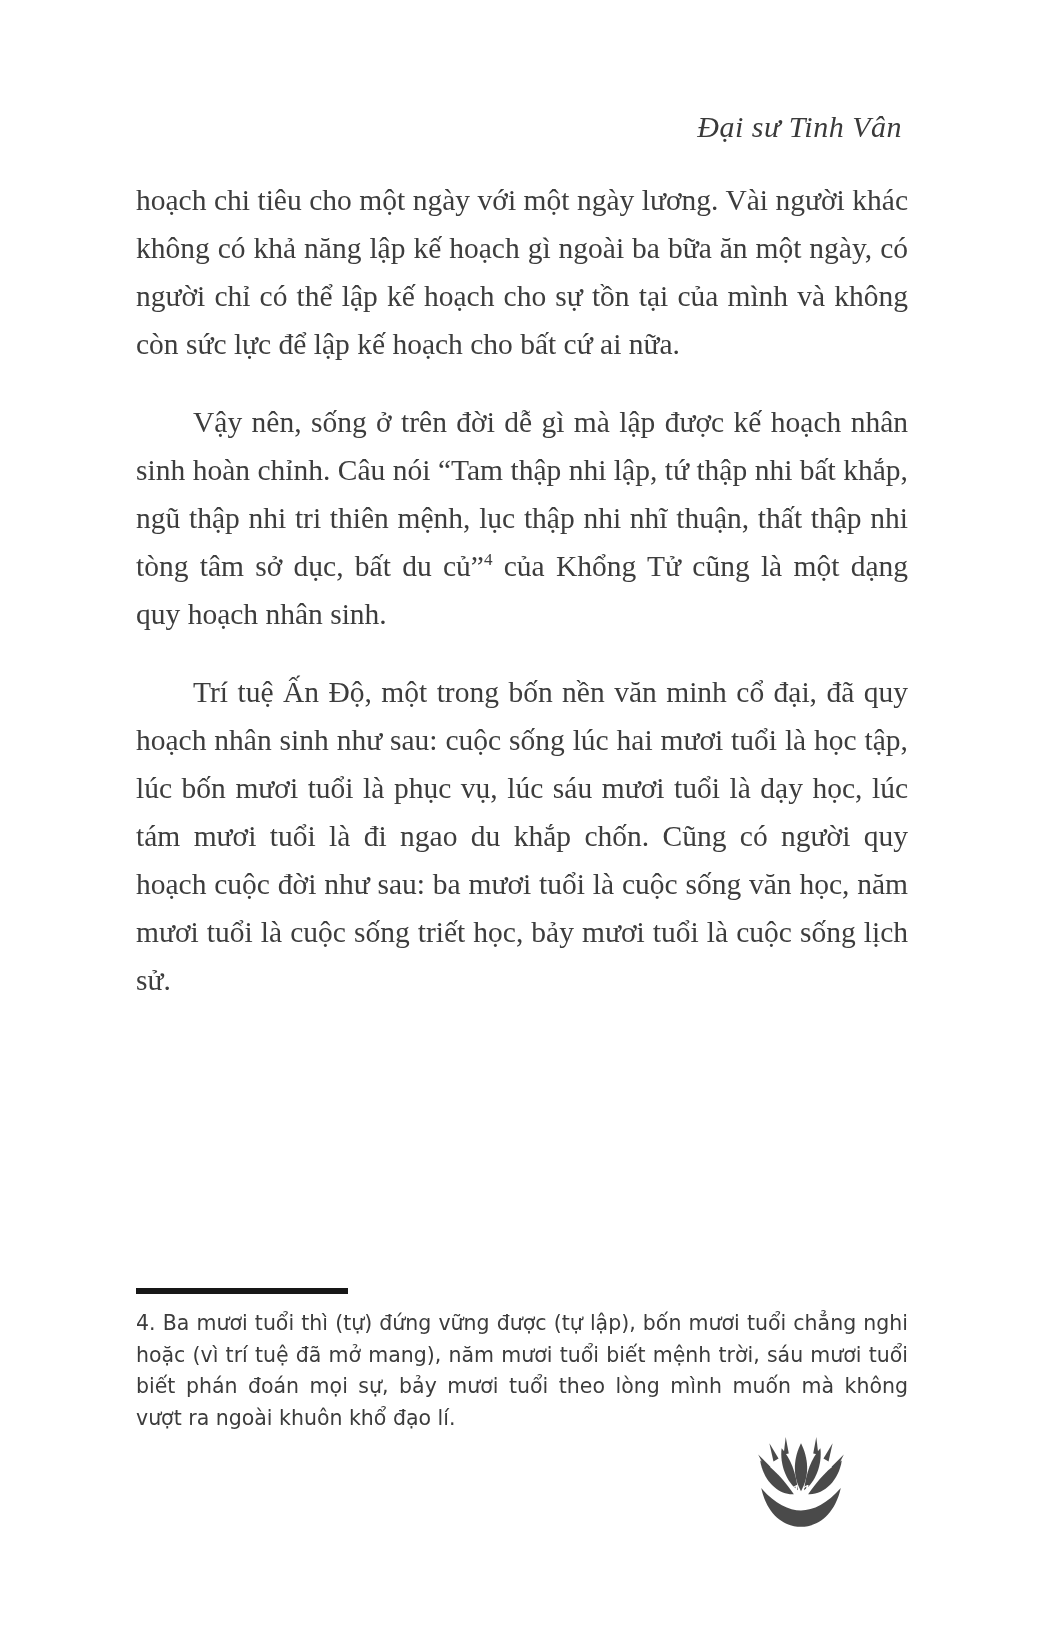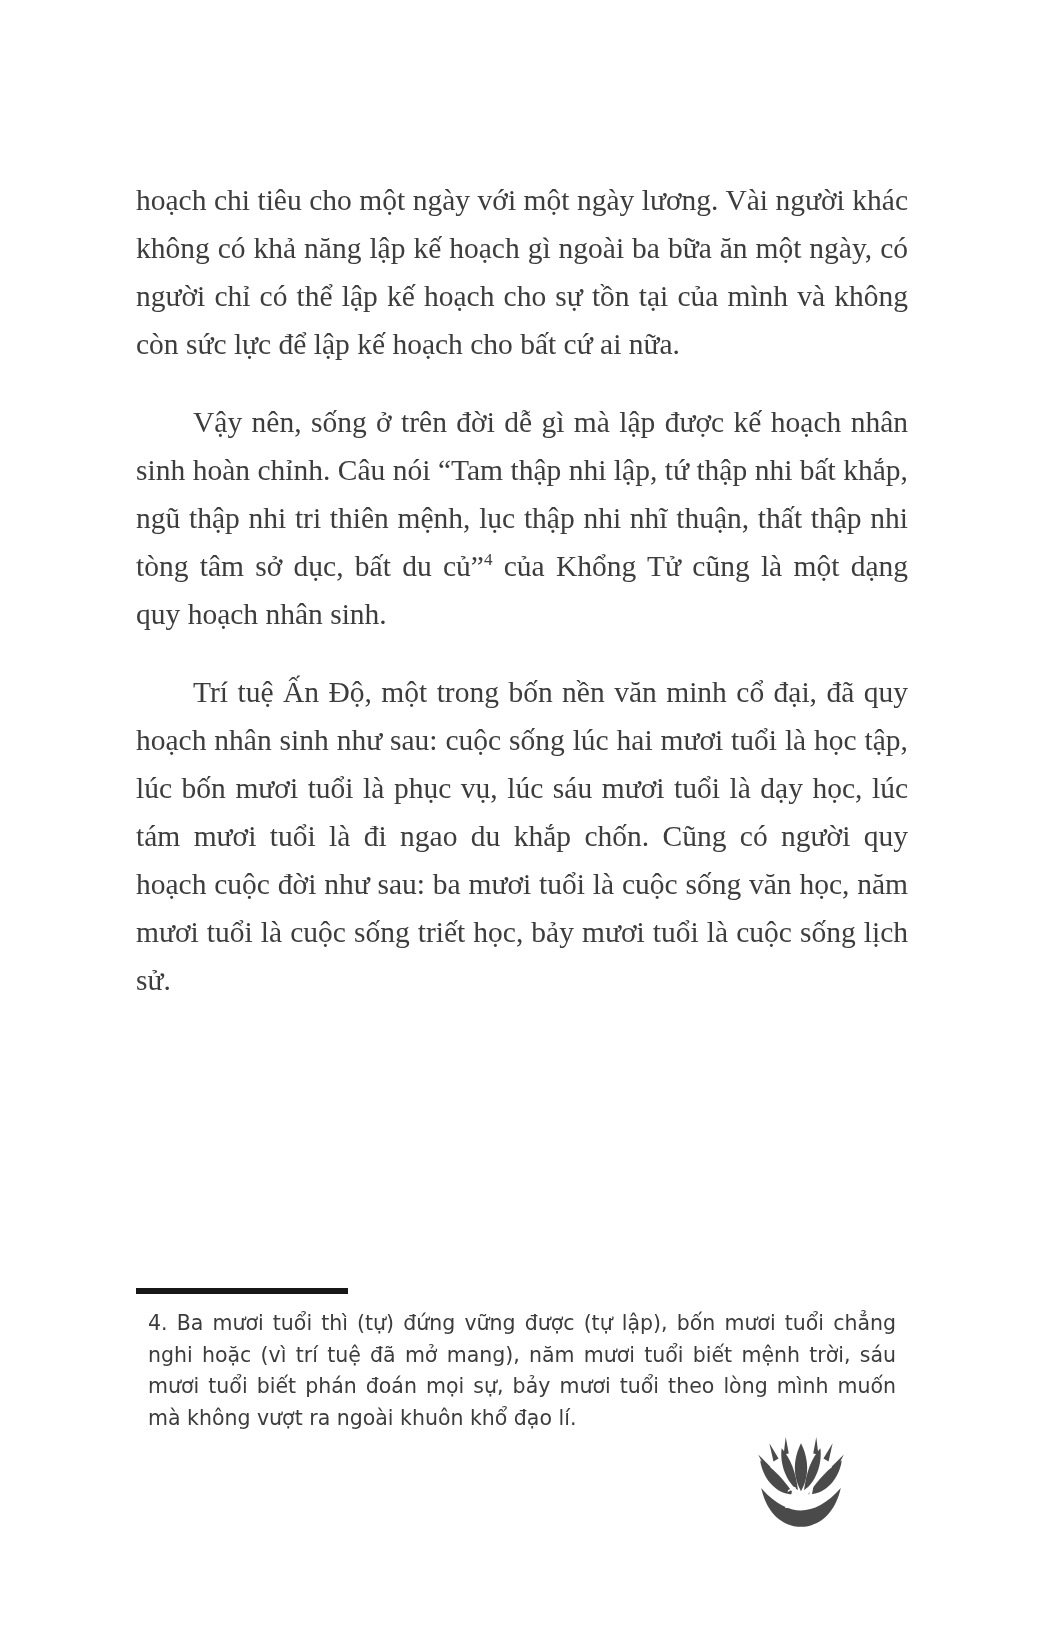--- a/index.html
+++ b/index.html
@@ -46,21 +46,21 @@
     top:1288px;
     width:772px;
   }
   .footnote-rule {
     width:212px;
     height:6px;
     background:#171717;
     margin:0 0 14px 0;
   }
   .footnote {
-    margin:12px;
+    margin:0;
     font-family:"DejaVu Sans", sans-serif;
     font-size:20.5px;
     line-height:31.5px;
     text-align:justify;
     color:#3c3c3c;
   }
   .lotus {
     position:absolute;
     left:750px;
     top:1436px;
@@ -68,29 +68,30 @@
     height:94px;
   }
   .lotus svg { display:block; width:102px; height:94px; }
   .pagenum {
     position:absolute;
     left:50%;
     top:46px;
     transform:translateX(-50%);
     color:#ffffff;
     font-style:italic;
-    font-size:28px;
+    font-size:17px;
     font-family:"DejaVu Serif", serif;
   }
 </style>
 </head>
 <body>
 
 <div class="page">
 
+  <div class="running-head">Đại sư Tinh Vân</div>
 
   <div class="content">
 
     <p class="para">hoạch chi tiêu cho một ngày với một ngày lương. Vài người khác không có khả năng lập kế hoạch gì ngoài ba bữa ăn một ngày, có người chỉ có thể lập kế hoạch cho sự tồn tại của mình và không còn sức lực để lập kế hoạch cho bất cứ ai nữa.</p>
 
     <p class="para indent"><span>Vậy nên, sống ở trên đời dễ gì mà lập được kế hoạch nhân sinh hoàn chỉnh. Câu nói “Tam thập nhi lập, tứ thập nhi bất khắp, ngũ thập nhi tri thiên mệnh, lục thập nhi nhĩ thuận, thất thập nhi tòng tâm sở dục, bất du củ”</span><sup>4</sup><span> của Khổng Tử cũng là một dạng quy hoạch nhân sinh.</span></p>
 
     <p class="para indent">Trí tuệ Ấn Độ, một trong bốn nền văn minh cổ đại, đã quy hoạch nhân sinh như sau: cuộc sống lúc hai mươi tuổi là học tập, lúc bốn mươi tuổi là phục vụ, lúc sáu mươi tuổi là dạy học, lúc tám mươi tuổi là đi ngao du khắp chốn. Cũng có người quy hoạch cuộc đời như sau: ba mươi tuổi là cuộc sống văn học, năm mươi tuổi là cuộc sống triết học, bảy mươi tuổi là cuộc sống lịch sử.</p>
 
 

